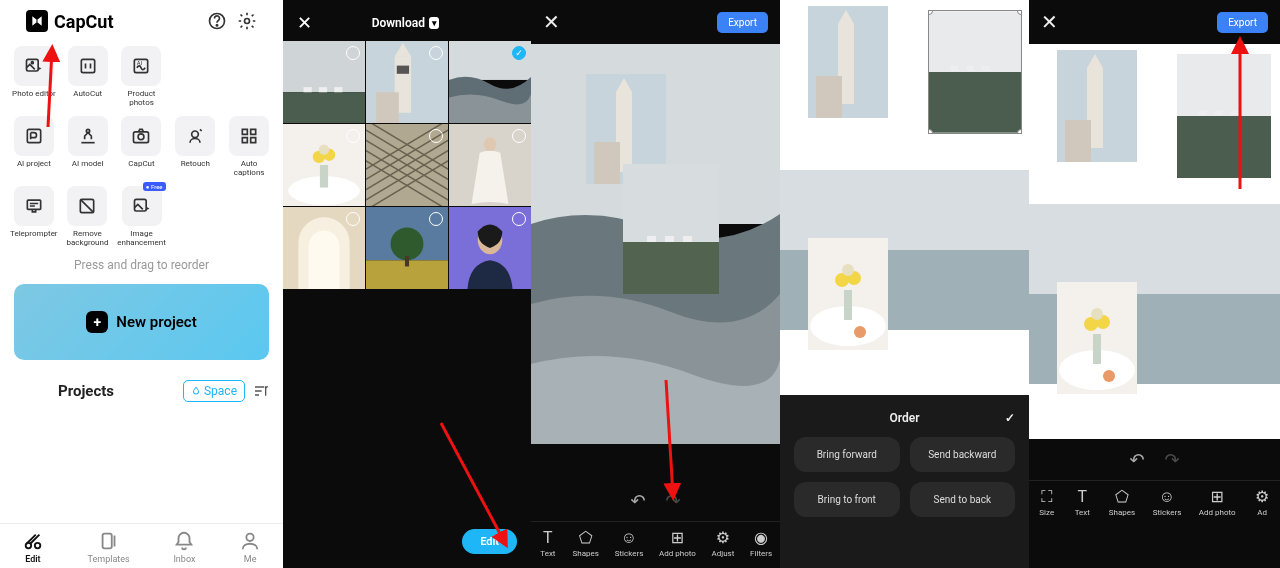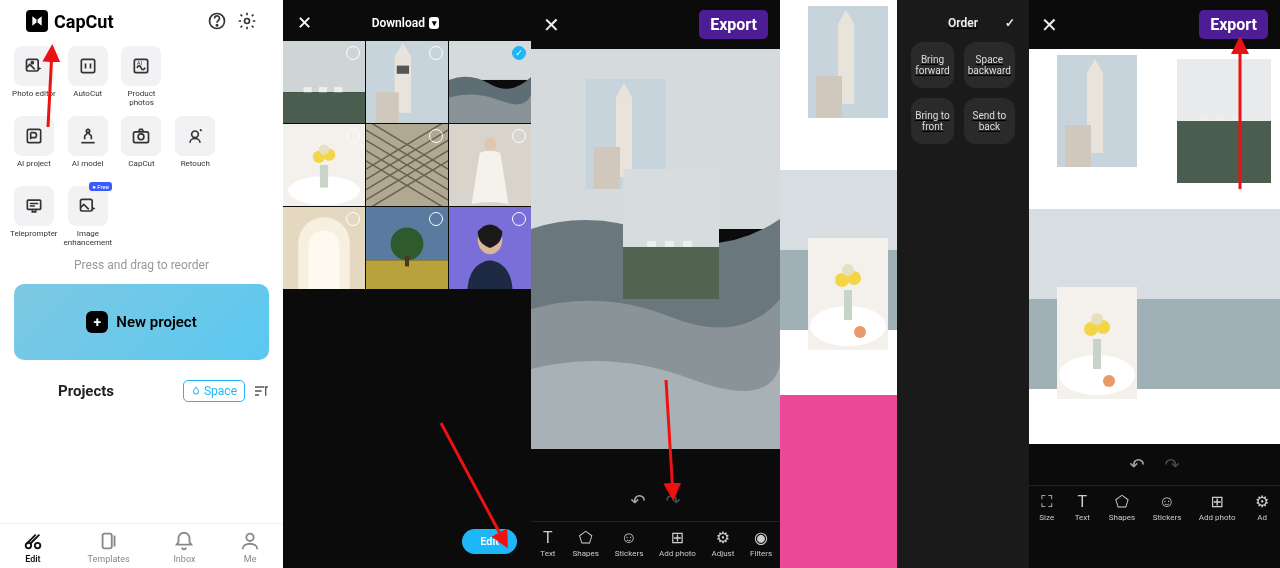--- a/index.html
+++ b/index.html
@@ -41,29 +41,29 @@
   .thumbs{display:grid;grid-template-columns:repeat(3,1fr);gap:1px;padding:0;}
   .th{aspect-ratio:1;position:relative;display:flex;align-items:center;justify-content:center;overflow:hidden;}
   .sel{position:absolute;top:5px;right:5px;width:14px;height:14px;border-radius:50%;border:1.5px solid #fff;}
   .sel.on{background:#1fb6f7;border-color:#1fb6f7;}
   .sel.on::after{content:"✓";color:#fff;font-size:9px;display:block;text-align:center;line-height:12px;}
   .edit-pill{position:absolute;bottom:14px;right:14px;background:#1fb6f7;color:#fff;font-size:11px;padding:6px 18px;border-radius:16px;font-weight:600;}
   
   .p3{width:249px;background:#0b0b0b;display:flex;flex-direction:column;}
   .p3-top,.p5-top{display:flex;align-items:center;justify-content:space-between;padding:10px 12px;}
   .close-x{color:#eee;font-size:20px;cursor:pointer;}
-  .export{background:#4c1d95;color:#fff;font-size:16px;padding:5px 11px;border-radius:5px;font-weight:700;cursor:pointer;}
+  .export{background:#3b82f6;color:#fff;font-size:10px;padding:5px 11px;border-radius:5px;font-weight:400;cursor:pointer;}
   .canvas3{flex:1;position:relative;display:flex;align-items:center;justify-content:center;overflow:hidden;}
   .sea-bg{position:absolute;inset:0;}
   .ur{display:flex;justify-content:center;gap:20px;padding:10px 0;color:#aaa;font-size:18px;}
   .tbar{display:flex;justify-content:space-around;padding:6px 0 10px;border-top:1px solid #222;}
   .tbi{display:flex;flex-direction:column;align-items:center;gap:3px;color:#ccc;font-size:8px;}
   .tbi-ic{width:18px;height:18px;display:flex;align-items:center;justify-content:center;font-size:16px;}
   
-  .p4{width:249px;background:#ec4899;display:flex;flex-direction:row;text-decoration:underline;}
+  .p4{width:249px;background:#84cc16;display:flex;flex-direction:column;}
   .canvas4{height:395px;background:#fff;position:relative;overflow:hidden;}
   .sheet{background:#1a1a1a;flex:1;display:flex;flex-direction:column;padding:10px 14px;}
   .sheet-hdr{display:flex;align-items:center;justify-content:center;position:relative;padding:6px 0 12px;}
   .sheet-hdr span{color:#eee;font-size:12px;font-weight:600;}
   .check{position:absolute;right:0;color:#eee;font-size:16px;}
   .obtns{display:grid;grid-template-columns:1fr 1fr;gap:10px;}
   .obtn{background:#2a2a2a;color:#ddd;font-size:10px;padding:12px 4px;border-radius:12px;text-align:center;}
   
   .p5{width:251px;background:#0b0b0b;display:flex;flex-direction:column;}
   .canvas5{height:395px;background:#fff;position:relative;overflow:hidden;}
@@ -169,32 +169,49 @@
     <div class="tool">
         <div class="tool-btn">
           <svg width="20" height="20" viewBox="0 0 24 24" fill="none" stroke="#333" stroke-width="2">
             <circle cx="12" cy="10" r="4"></circle>
             <path d="M6 20c0-3 3-5 6-5s6 2 6 5"></path>
             <path d="M18 4l2 2"></path>
           </svg>
         </div>
         <div class="tool-lbl">Retouch</div>
       </div>
+    <div class="tool">
+        <div class="tool-btn">
+          <svg width="20" height="20" viewBox="0 0 24 24" fill="none" stroke="#333" stroke-width="2">
+            <path d="M4 4h6v6H4zM14 4h6v6h-6zM4 14h6v6H4zM14 14h6v6h-6z"></path>
+          </svg>
+        </div>
+        <div class="tool-lbl">Auto captions</div>
+      </div>
   </div>
 
   <div class="grid" style="grid-template-columns:repeat(5,1fr);">
     <div class="tool">
         <div class="tool-btn">
           <svg width="20" height="20" viewBox="0 0 24 24" fill="none" stroke="#333" stroke-width="2">
             <rect x="4" y="5" width="16" height="11" rx="1"></rect>
             <path d="M7 9h10M7 12h6"></path>
             <path d="M10 16v3h4v-3"></path>
           </svg>
         </div>
         <div class="tool-lbl">Teleprompter</div>
+      </div>
+    <div class="tool">
+        <div class="tool-btn">
+          <svg width="20" height="20" viewBox="0 0 24 24" fill="none" stroke="#333" stroke-width="2">
+            <rect x="4" y="4" width="16" height="16" rx="2"></rect>
+            <path d="M4 4l16 16"></path>
+          </svg>
+        </div>
+        <div class="tool-lbl">Remove background</div>
       </div>
     <div class="tool">
         <div class="tool-btn">
           <span class="free-tag">● Free</span>
           <svg width="20" height="20" viewBox="0 0 24 24" fill="none" stroke="#333" stroke-width="2">
             <rect x="3" y="4" width="14" height="14" rx="2"></rect>
             <path d="M3 14l4-4 6 6"></path>
             <path d="M17 13l4 2-4 2v-4z" fill="#333" stroke="none"></path>
           </svg>
         </div>
@@ -495,21 +512,21 @@
         </svg>
     </div>
   </div>
   <div class="sheet">
     <div class="sheet-hdr">
       <span>Order</span>
       <span class="check">✓</span>
     </div>
     <div class="obtns">
       <div class="obtn">Bring forward</div>
-      <div class="obtn">Space backward</div>
+      <div class="obtn">Send backward</div>
       <div class="obtn">Bring to front</div>
       <div class="obtn">Send to back</div>
     </div>
   </div>
 </div>
 
 <div class="panel p5">
   <div class="p5-top">
     <span class="close-x">✕</span>
     <span class="export">Export</span>

